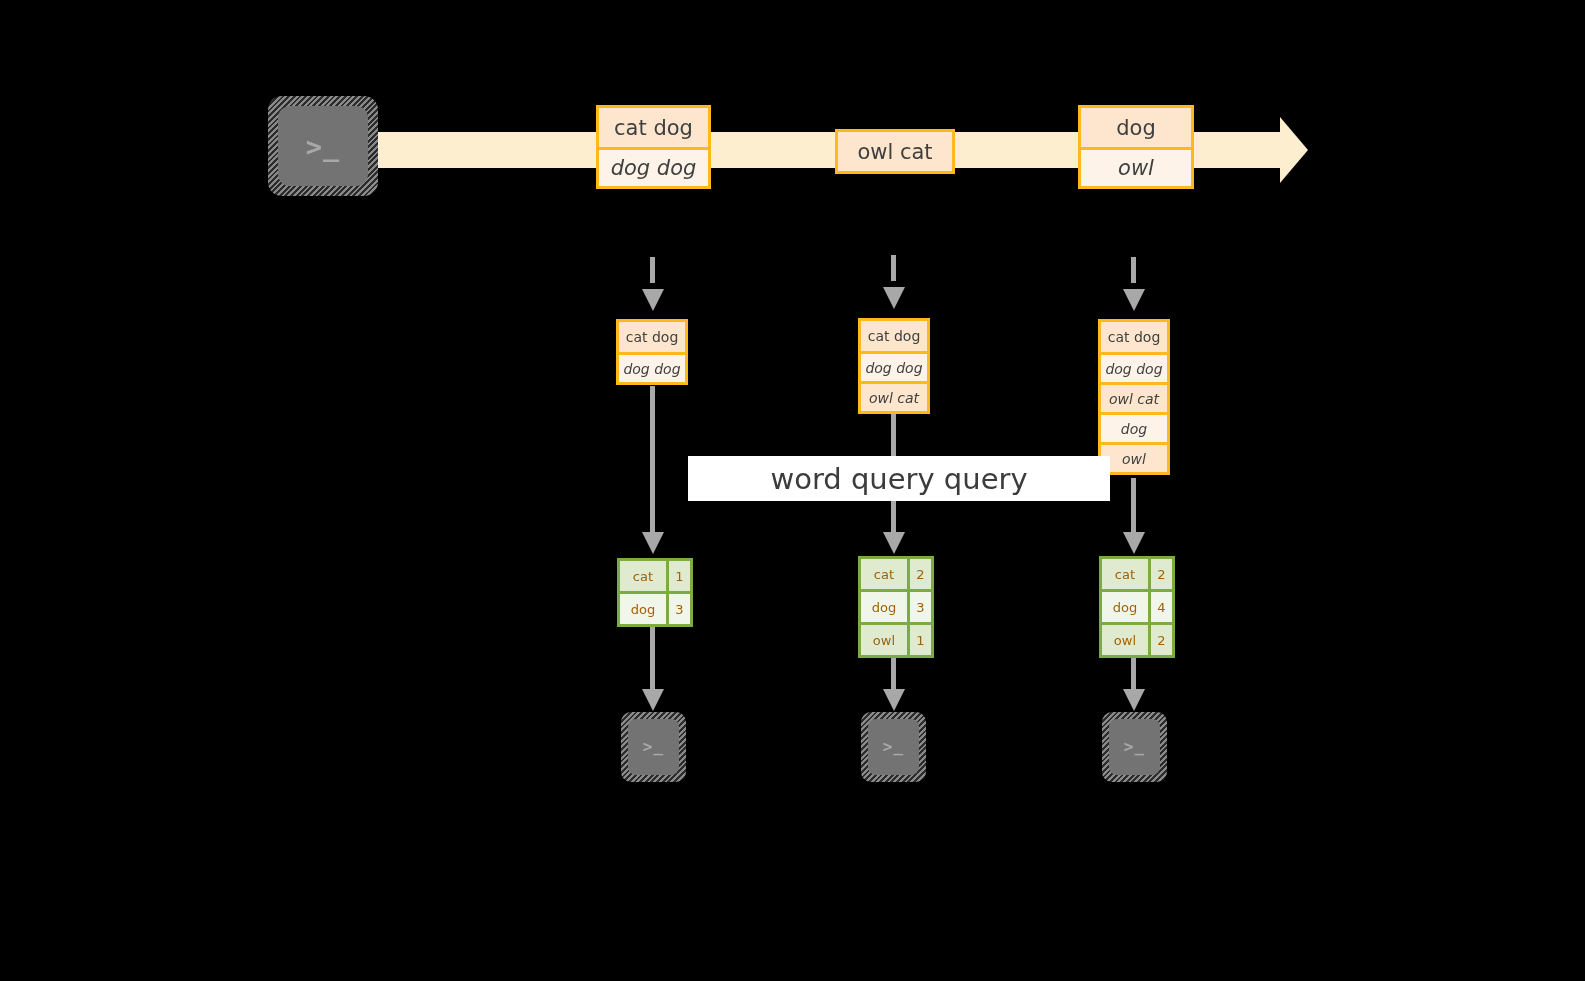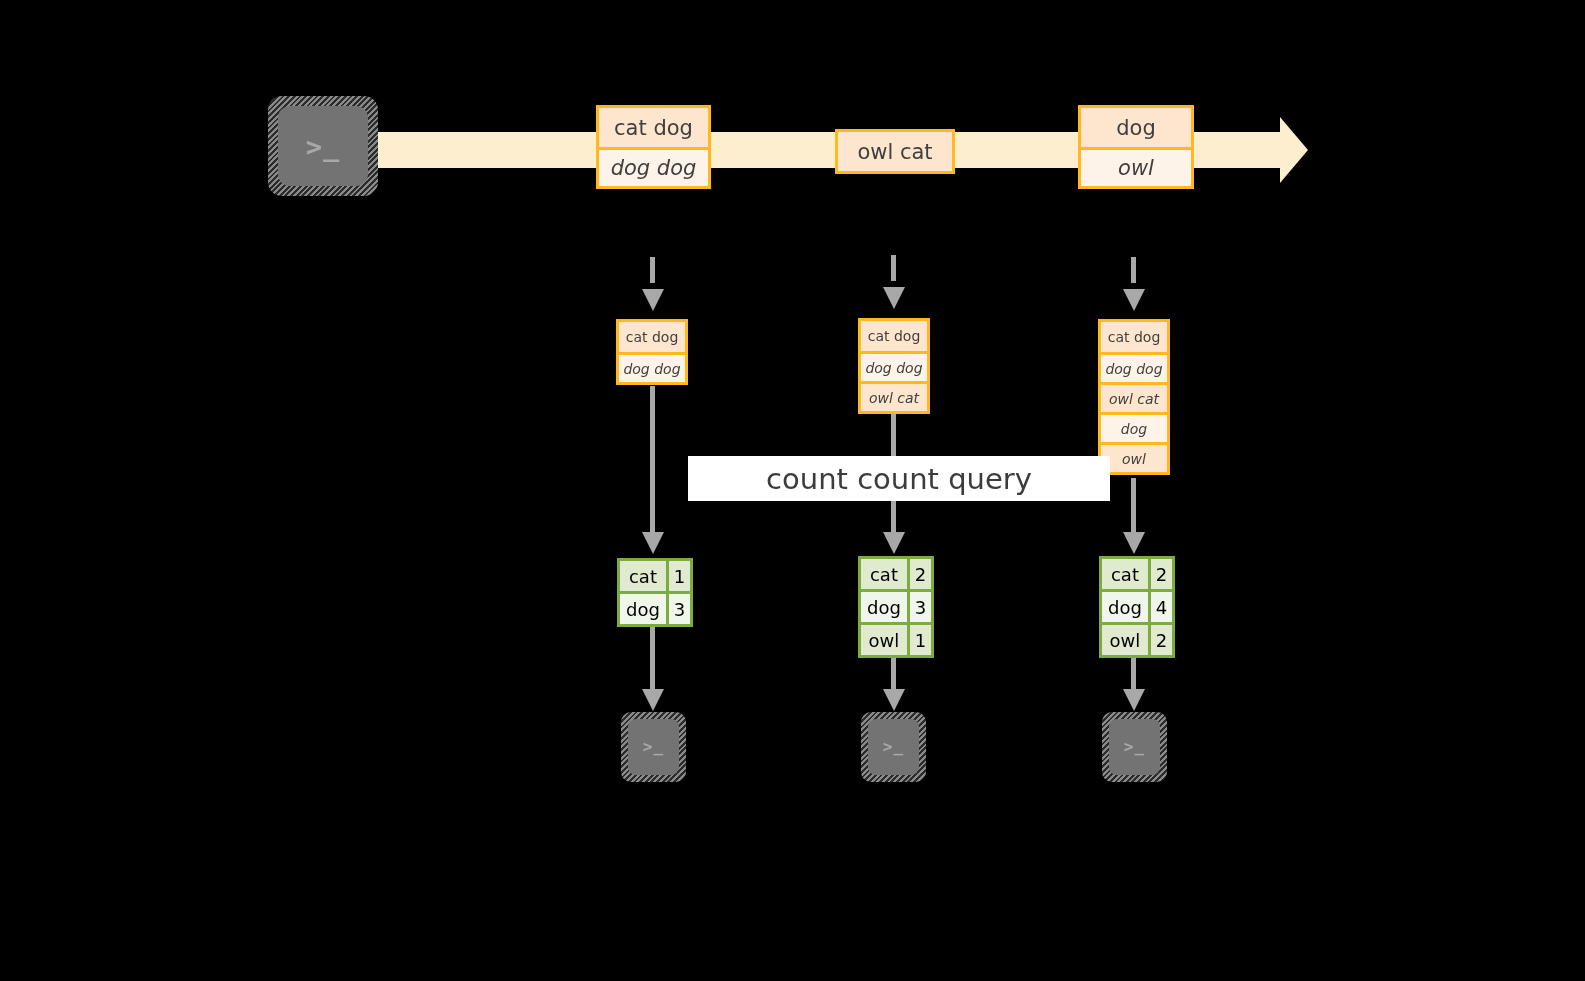--- a/index.html
+++ b/index.html
@@ -89,22 +89,22 @@
   }
   .gtable .row { display: flex; height: 30px; }
   .gtable .row + .row { border-top: 3px solid #7cab42; }
   .gtable .row.dark  .c { background: #dfeacf; }
   .gtable .row.light .c { background: #f1f6eb; }
   .gtable .c {
     box-sizing: border-box;
     display: flex;
     align-items: center;
     justify-content: center;
-    font-size: 18px;
-    color: #000000;
+    font-size: 13px;
+    color: #a16207;
   }
   .gtable .c.word { width: 48px; }
   .gtable .c.num  { width: 25px; border-left: 3px solid #7cab42; }
 
   
   .v-shaft {
     position: absolute;
     background: #a8a8a8;
     width: 5px;
   }
@@ -192,21 +192,21 @@
   <div class="v-shaft" style="left:650px; top:386px; height:146px;"></div>
   <div class="v-head" style="left:642px; top:532px;"></div>
 
   <div class="v-shaft" style="left:891px; top:410px; height:122px;"></div>
   <div class="v-head" style="left:883px; top:532px;"></div>
 
   <div class="v-shaft" style="left:1131px; top:478px; height:54px;"></div>
   <div class="v-head" style="left:1123px; top:532px;"></div>
 
   <div class="banner" style="left:688px; top:456px; width:422px; height:45px;">
-    <span>count count query</span>
+    <span>word query query</span>
   </div>
 
   <div class="gtable" style="left:617px; top:558px; width:76px;">
     <div class="row dark">
       <div class="c word">cat</div>
       <div class="c num">1</div>
     </div>
     <div class="row light">
       <div class="c word">dog</div>
       <div class="c num">3</div>

